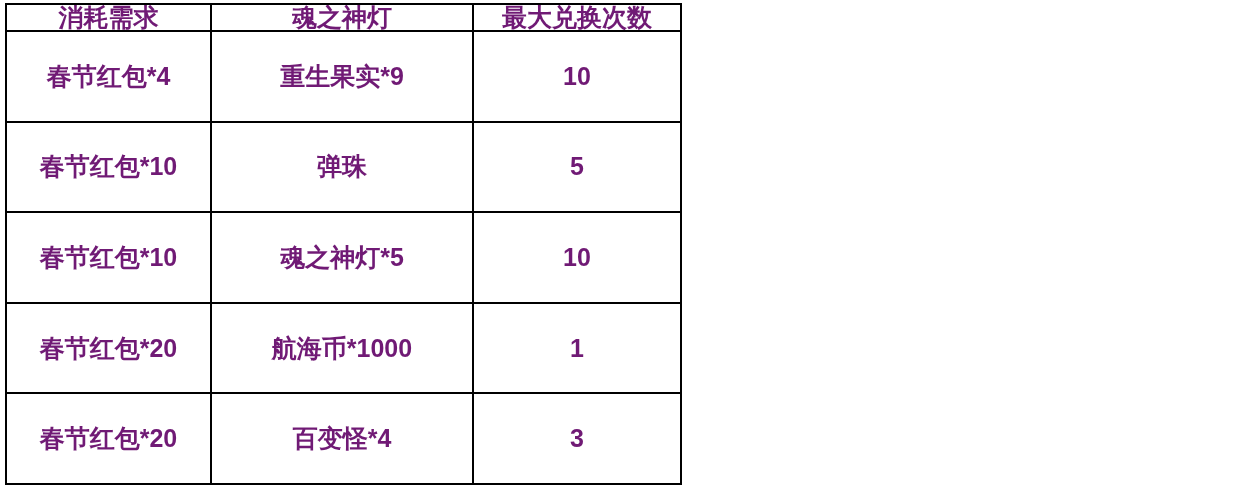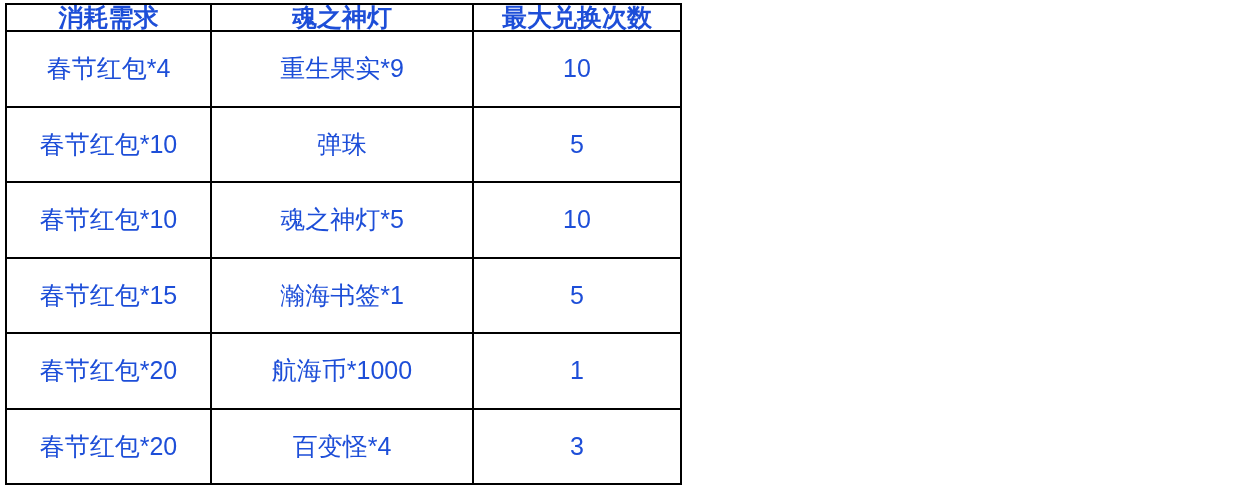--- a/index.html
+++ b/index.html
@@ -27,29 +27,29 @@
     background: #ffffff;
   }
   table.exchange-table th,
   table.exchange-table td {
     border: 2px solid #000000;
     text-align: center;
     vertical-align: middle;
     padding: 0;
     font-size: 25px;
     line-height: 1;
-    color: #1d4ed8;
+    color: #701a75;
     white-space: nowrap;
     overflow: hidden;
   }
   table.exchange-table th {
     font-weight: 700;
   }
   table.exchange-table td {
-    font-weight: 400;
+    font-weight: 700;
   }
   col.col-cost  { width: 205px; }
   col.col-item  { width: 262px; }
   col.col-times { width: 208px; }
 </style>
 </head>
 <body>
 
 <div class="page">
   <table class="exchange-table">
@@ -75,25 +75,20 @@
         <td>春节红包*10</td>
         <td>弹珠</td>
         <td>5</td>
       </tr>
       <tr>
         <td>春节红包*10</td>
         <td>魂之神灯*5</td>
         <td>10</td>
       </tr>
       <tr>
-        <td>春节红包*15</td>
-        <td>瀚海书签*1</td>
-        <td>5</td>
-      </tr>
-      <tr>
         <td>春节红包*20</td>
         <td>航海币*1000</td>
         <td>1</td>
       </tr>
       <tr>
         <td>春节红包*20</td>
         <td>百变怪*4</td>
         <td>3</td>
       </tr>
     </tbody>

